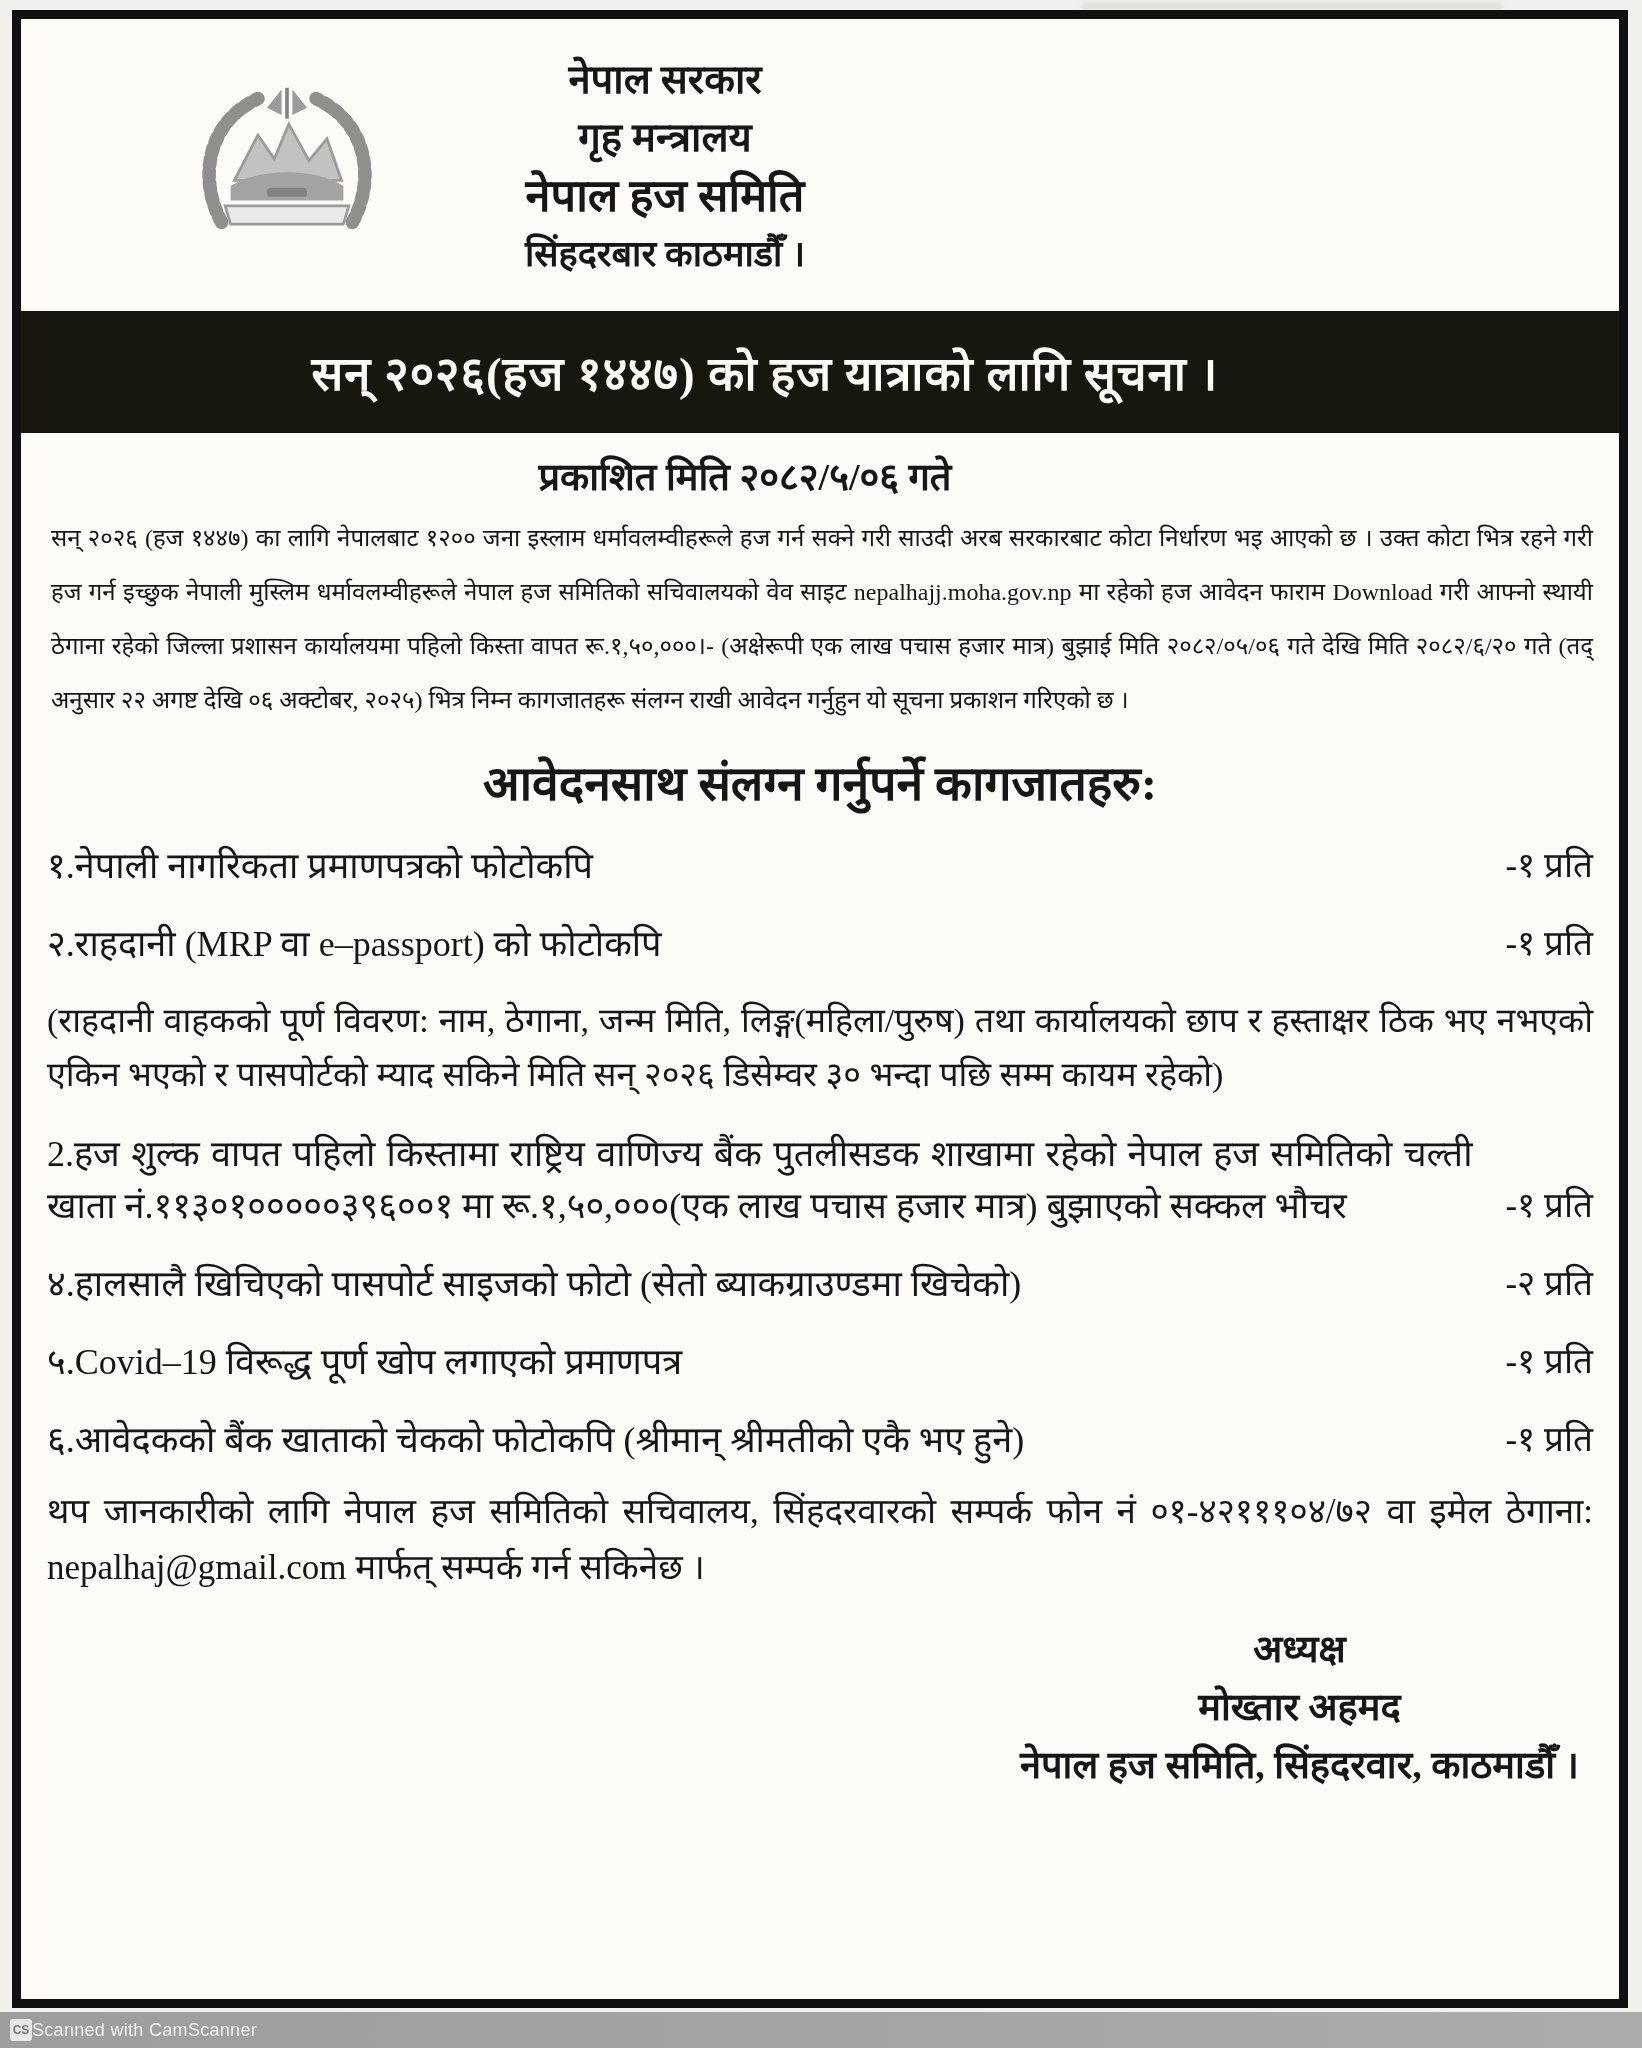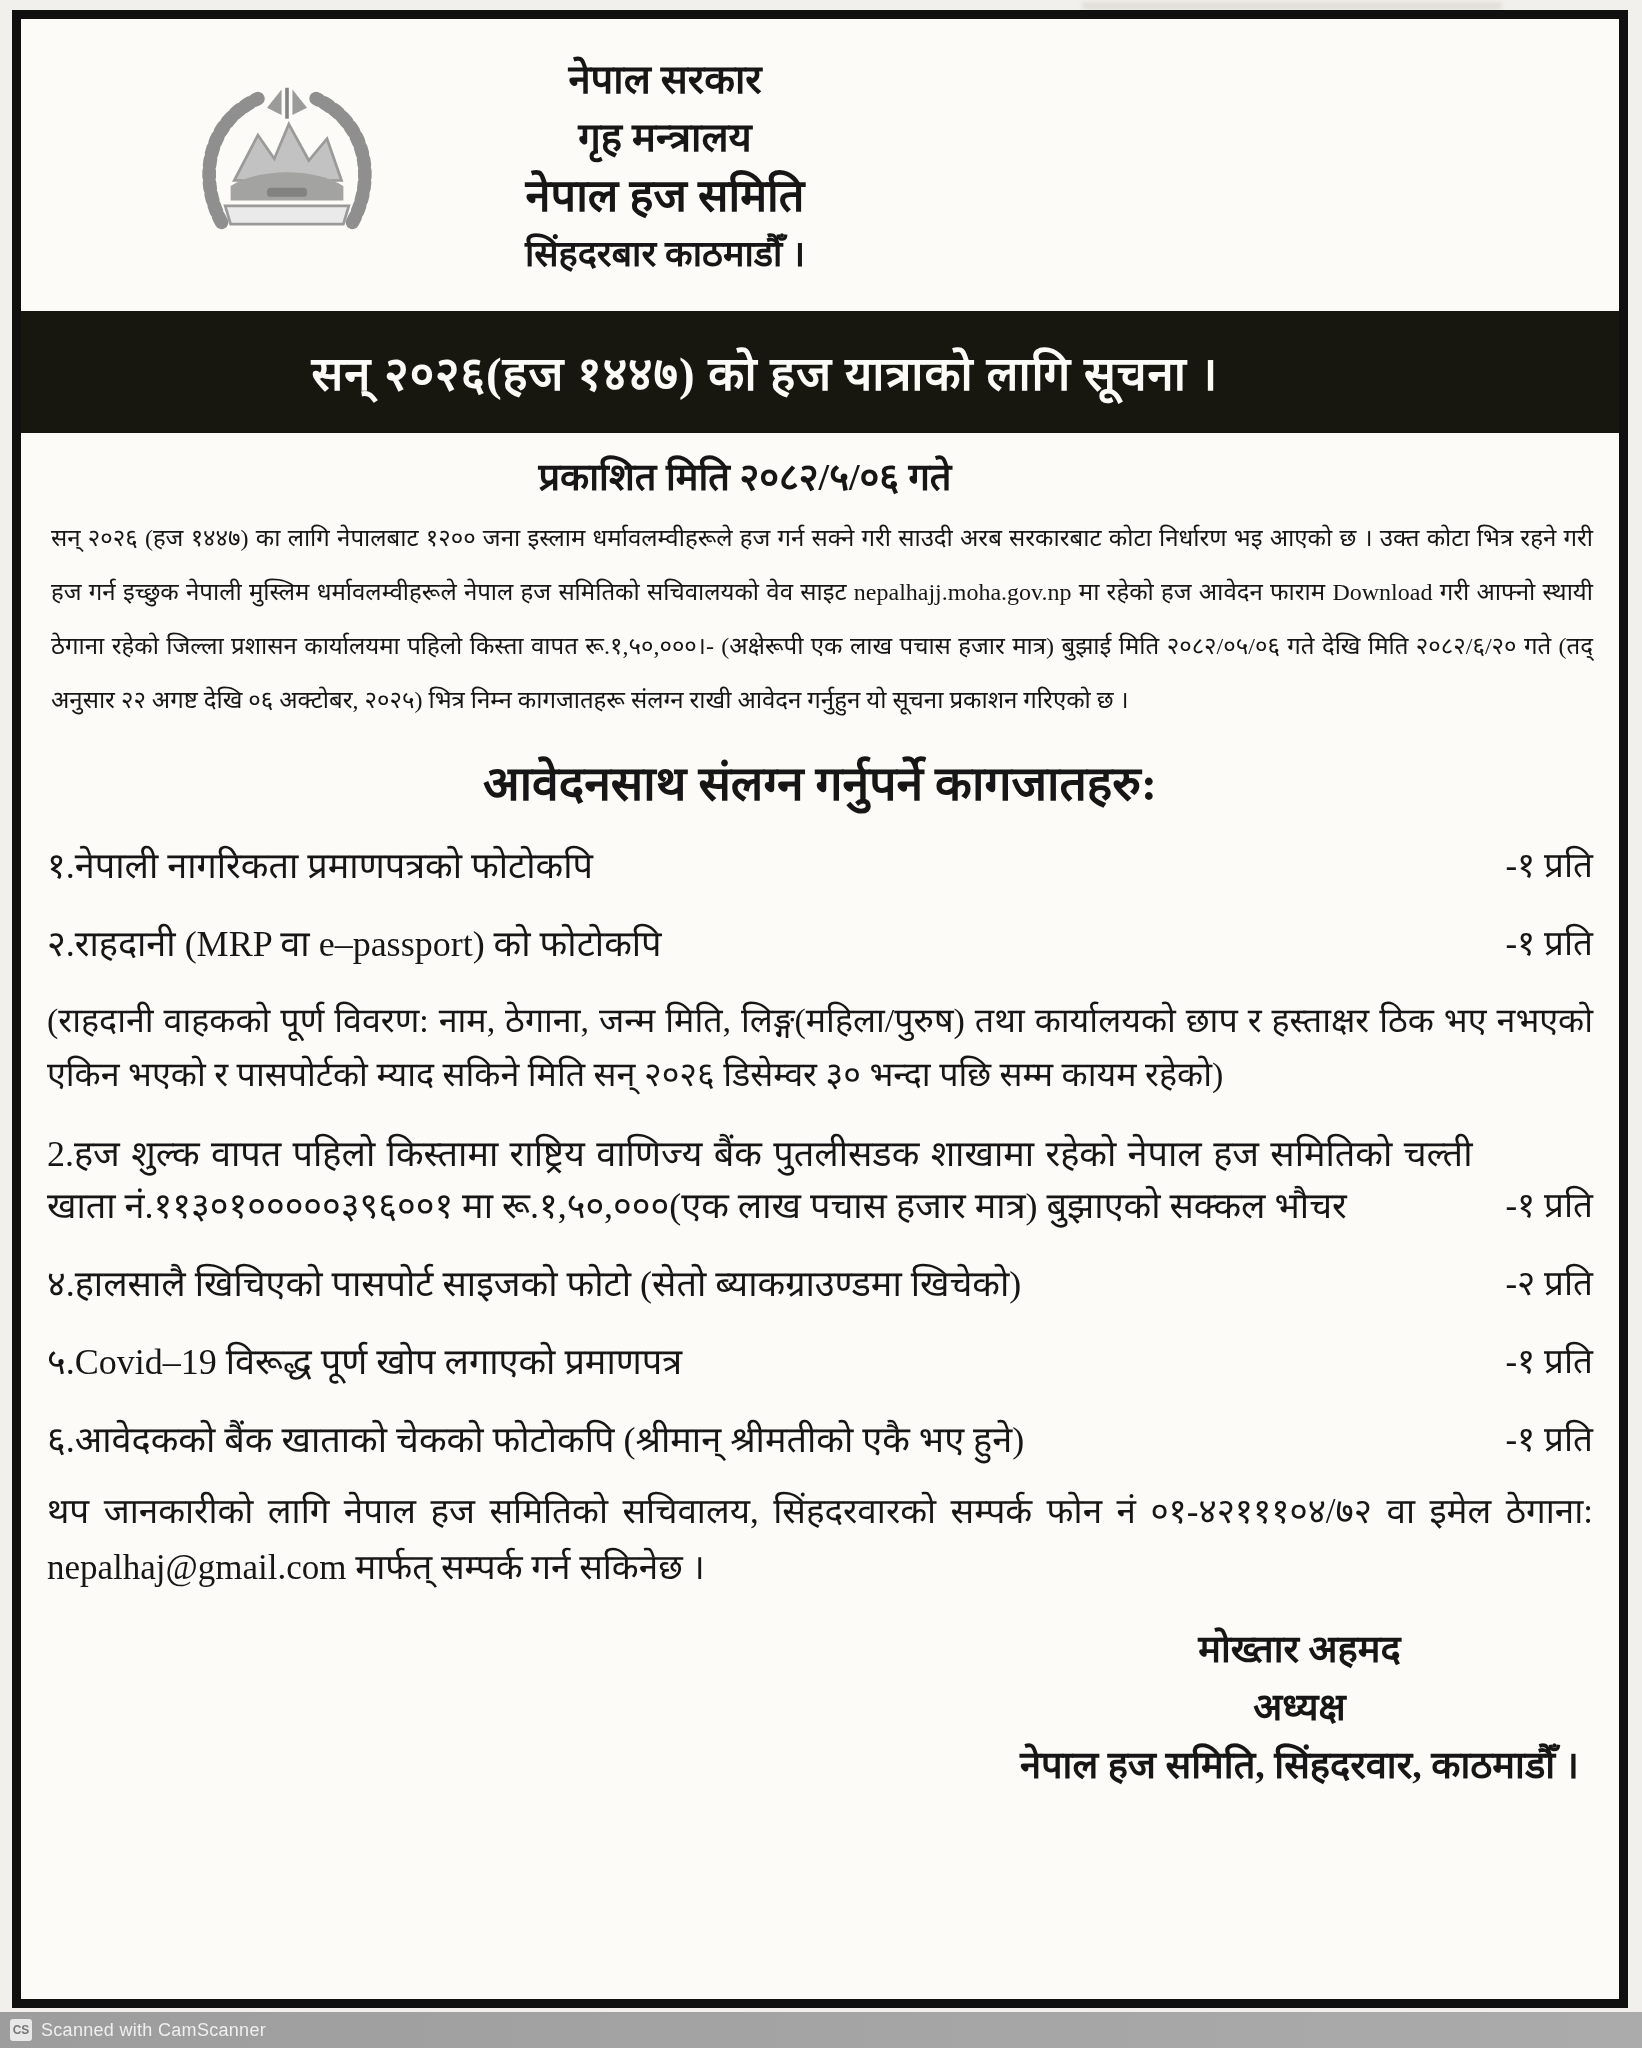--- a/index.html
+++ b/index.html
@@ -82,21 +82,21 @@
 
   .signature{
     width:fit-content;margin:24px 14px 0 auto;
     text-align:center;font-weight:700;font-size:38px;line-height:58px;
   }
 
   
   .camscanner-bar{
     position:absolute;left:0;right:0;bottom:0;height:36px;
     background:linear-gradient(90deg,#9d9d9d,#ababab);
-    display:flex;align-items:center;gap:9px;
+    display:flex;align-items:center;
     padding-left:10px;
     font-family:"Liberation Sans","DejaVu Sans",sans-serif;
   }
   .cs-icon{
     width:22px;height:22px;border-radius:3px;
     background:#e8e8e8;color:#777;
     font-size:12px;font-weight:700;
     display:flex;align-items:center;justify-content:center;
   }
   .cs-text{color:#efefef;font-size:18px;letter-spacing:.3px;}
@@ -171,22 +171,22 @@
     </div>
 
     <div class="doc-row">
       <span class="doc-text">६.आवेदकको बैंक खाताको चेकको फोटोकपि (श्रीमान् श्रीमतीको एकै भए हुने)</span>
       <span class="doc-qty">-१ प्रति</span>
     </div>
 
     <p class="contact">थप जानकारीको लागि नेपाल हज समितिको सचिवालय, सिंहदरवारको सम्पर्क फोन नं ०१-४२१११०४/७२ वा इमेल ठेगाना: nepalhaj@gmail.com मार्फत् सम्पर्क गर्न सकिनेछ ।</p>
 
     <div class="signature">
+      <div>अध्यक्ष</div>
       <div>मोख्तार अहमद</div>
-      <div>अध्यक्ष</div>
       <div>नेपाल हज समिति, सिंहदरवार, काठमाडौँ ।</div>
     </div>
 
   </div>
 
   <div class="camscanner-bar">
     <span class="cs-icon">CS</span>
     <span class="cs-text">Scanned with CamScanner</span>
   </div>
 

